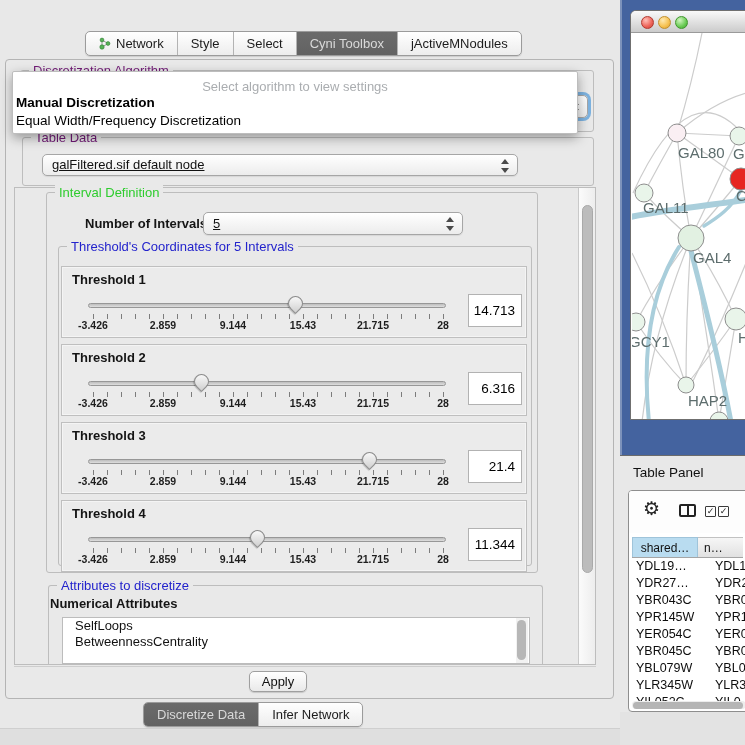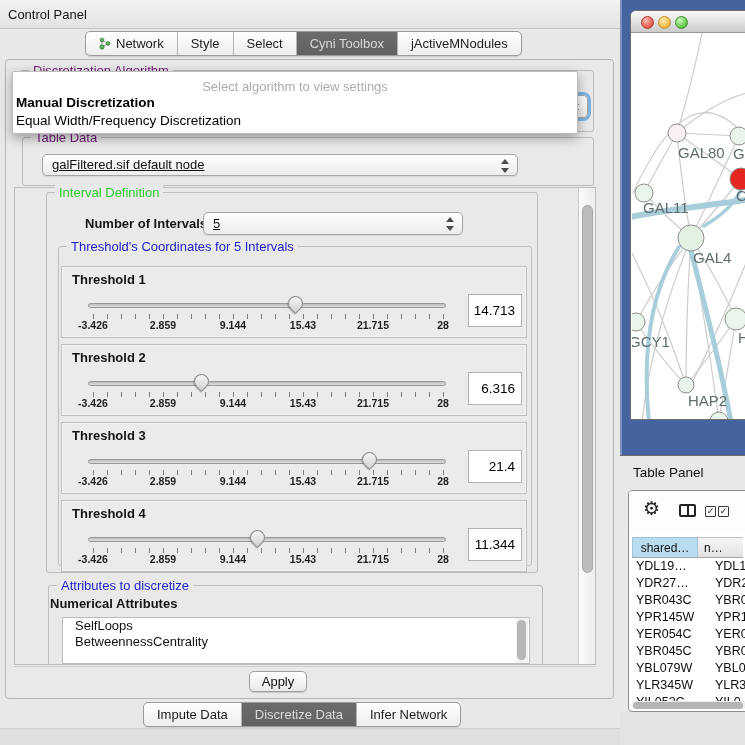--- a/index.html
+++ b/index.html
@@ -90,25 +90,20 @@
   .hscroll .hthumb{position:absolute;left:1px;top:0.5px;width:110px;height:7px;background:#b5b5b5;border-radius:4px;cursor:pointer;}
   .rp-bottom{position:absolute;left:0;top:712px;width:125px;height:33px;background:#e3e3e3;}
 </style>
 </head>
 <body>
 
 <div id="stage">
 
   <div id="left-panel">
 
-    <div class="titlebar">
-      <span class="title">Control Panel</span>
-      <span class="float-icon"></span>
-      <span class="close-icon">×</span>
-    </div>
 
     <div class="seg" id="top-tabs">
       <div class="sg">
         <svg width="12" height="13" viewBox="0 0 12 13">
           <path d="M3,3 L3,10 M3,10 L9,6.5 M3,3 L9,6.5" stroke="#9a9a9a" stroke-width="1" fill="none"></path>
           <circle cx="3" cy="3" r="1.9" fill="#58b257" stroke="#2e7d32" stroke-width=".6"></circle>
           <circle cx="3" cy="10" r="2.2" fill="#58b257" stroke="#2e7d32" stroke-width=".6"></circle>
           <circle cx="9" cy="6.5" r="1.9" fill="#58b257" stroke="#2e7d32" stroke-width=".6"></circle>
         </svg>
         <span>Network</span>
@@ -362,23 +357,20 @@
       </div>
 
     <div class="vscroll">
         <div class="vthumb"></div>
       </div>
 
     <div class="apply-bar"></div>
     <div class="apply-btn">Apply</div>
 
     <div class="seg" id="bottom-tabs">
-      <div class="sg">
-          <span>Impute Data</span>
-        </div>
       <div class="sg sel">
           <span>Discretize Data</span>
         </div>
       <div class="sg">
           <span>Infer Network</span>
         </div>
     </div>
     <div class="bottom-strip"></div>
 
     <div class="popup">

